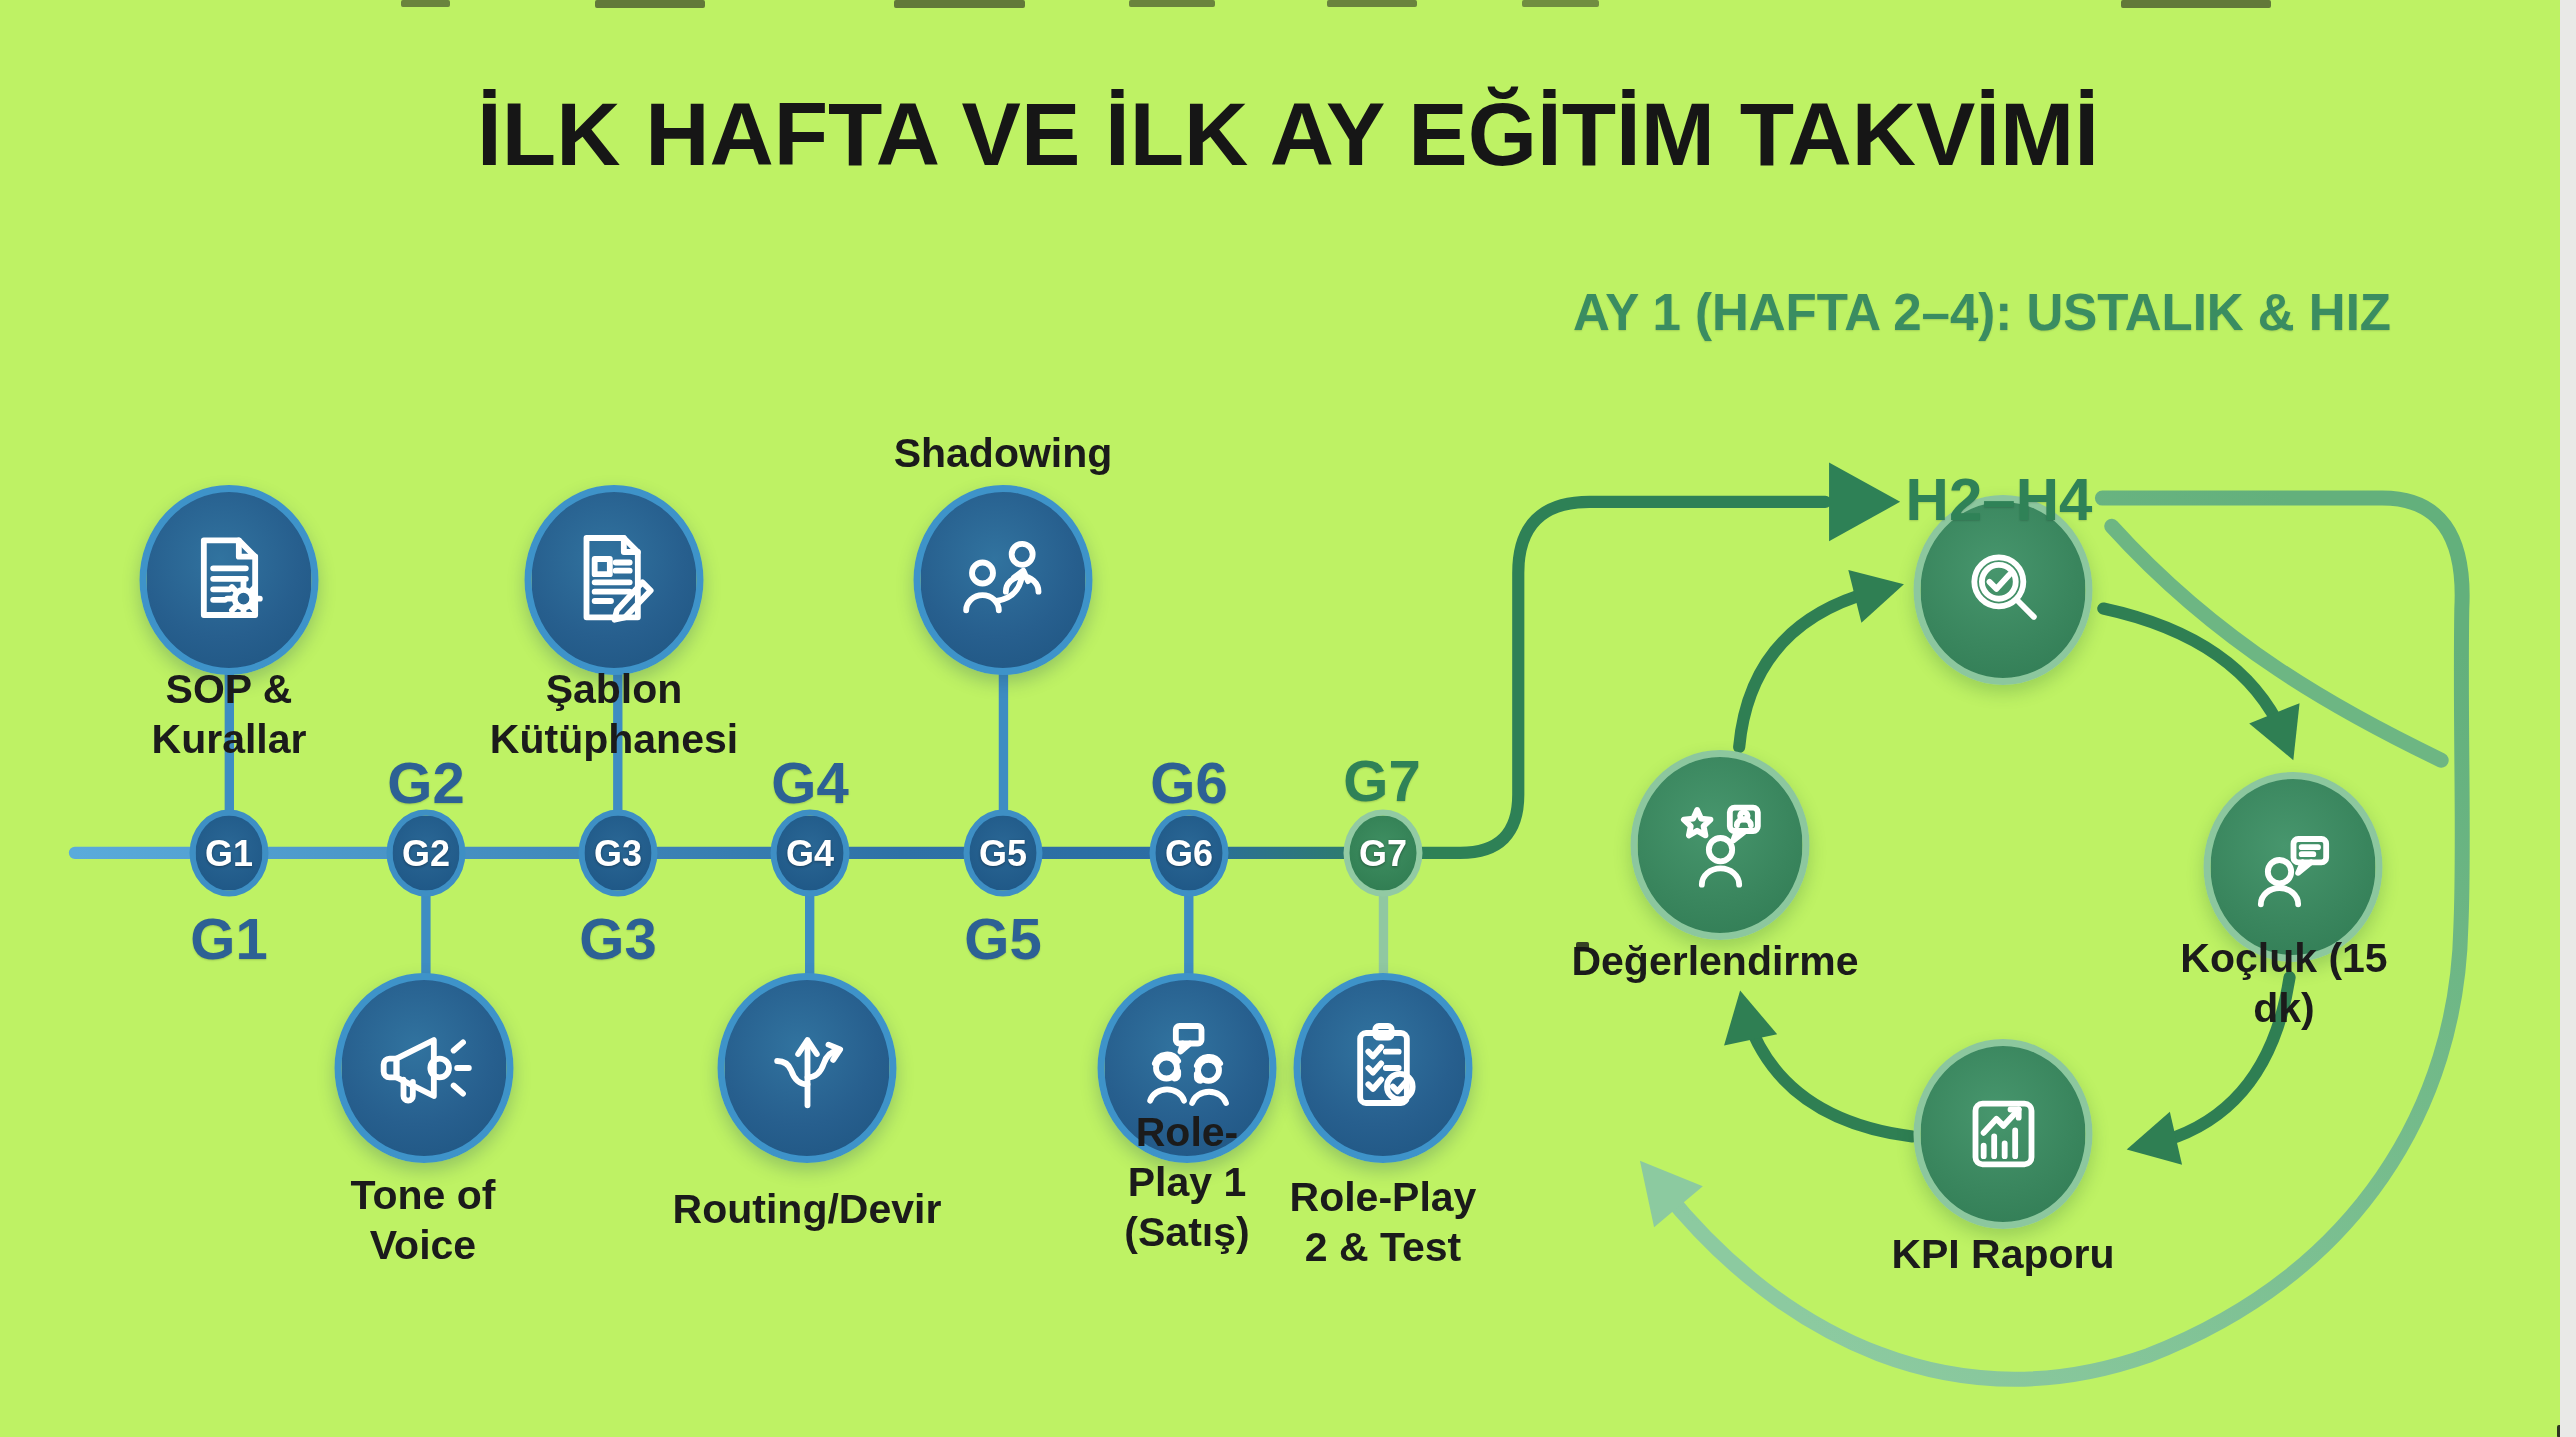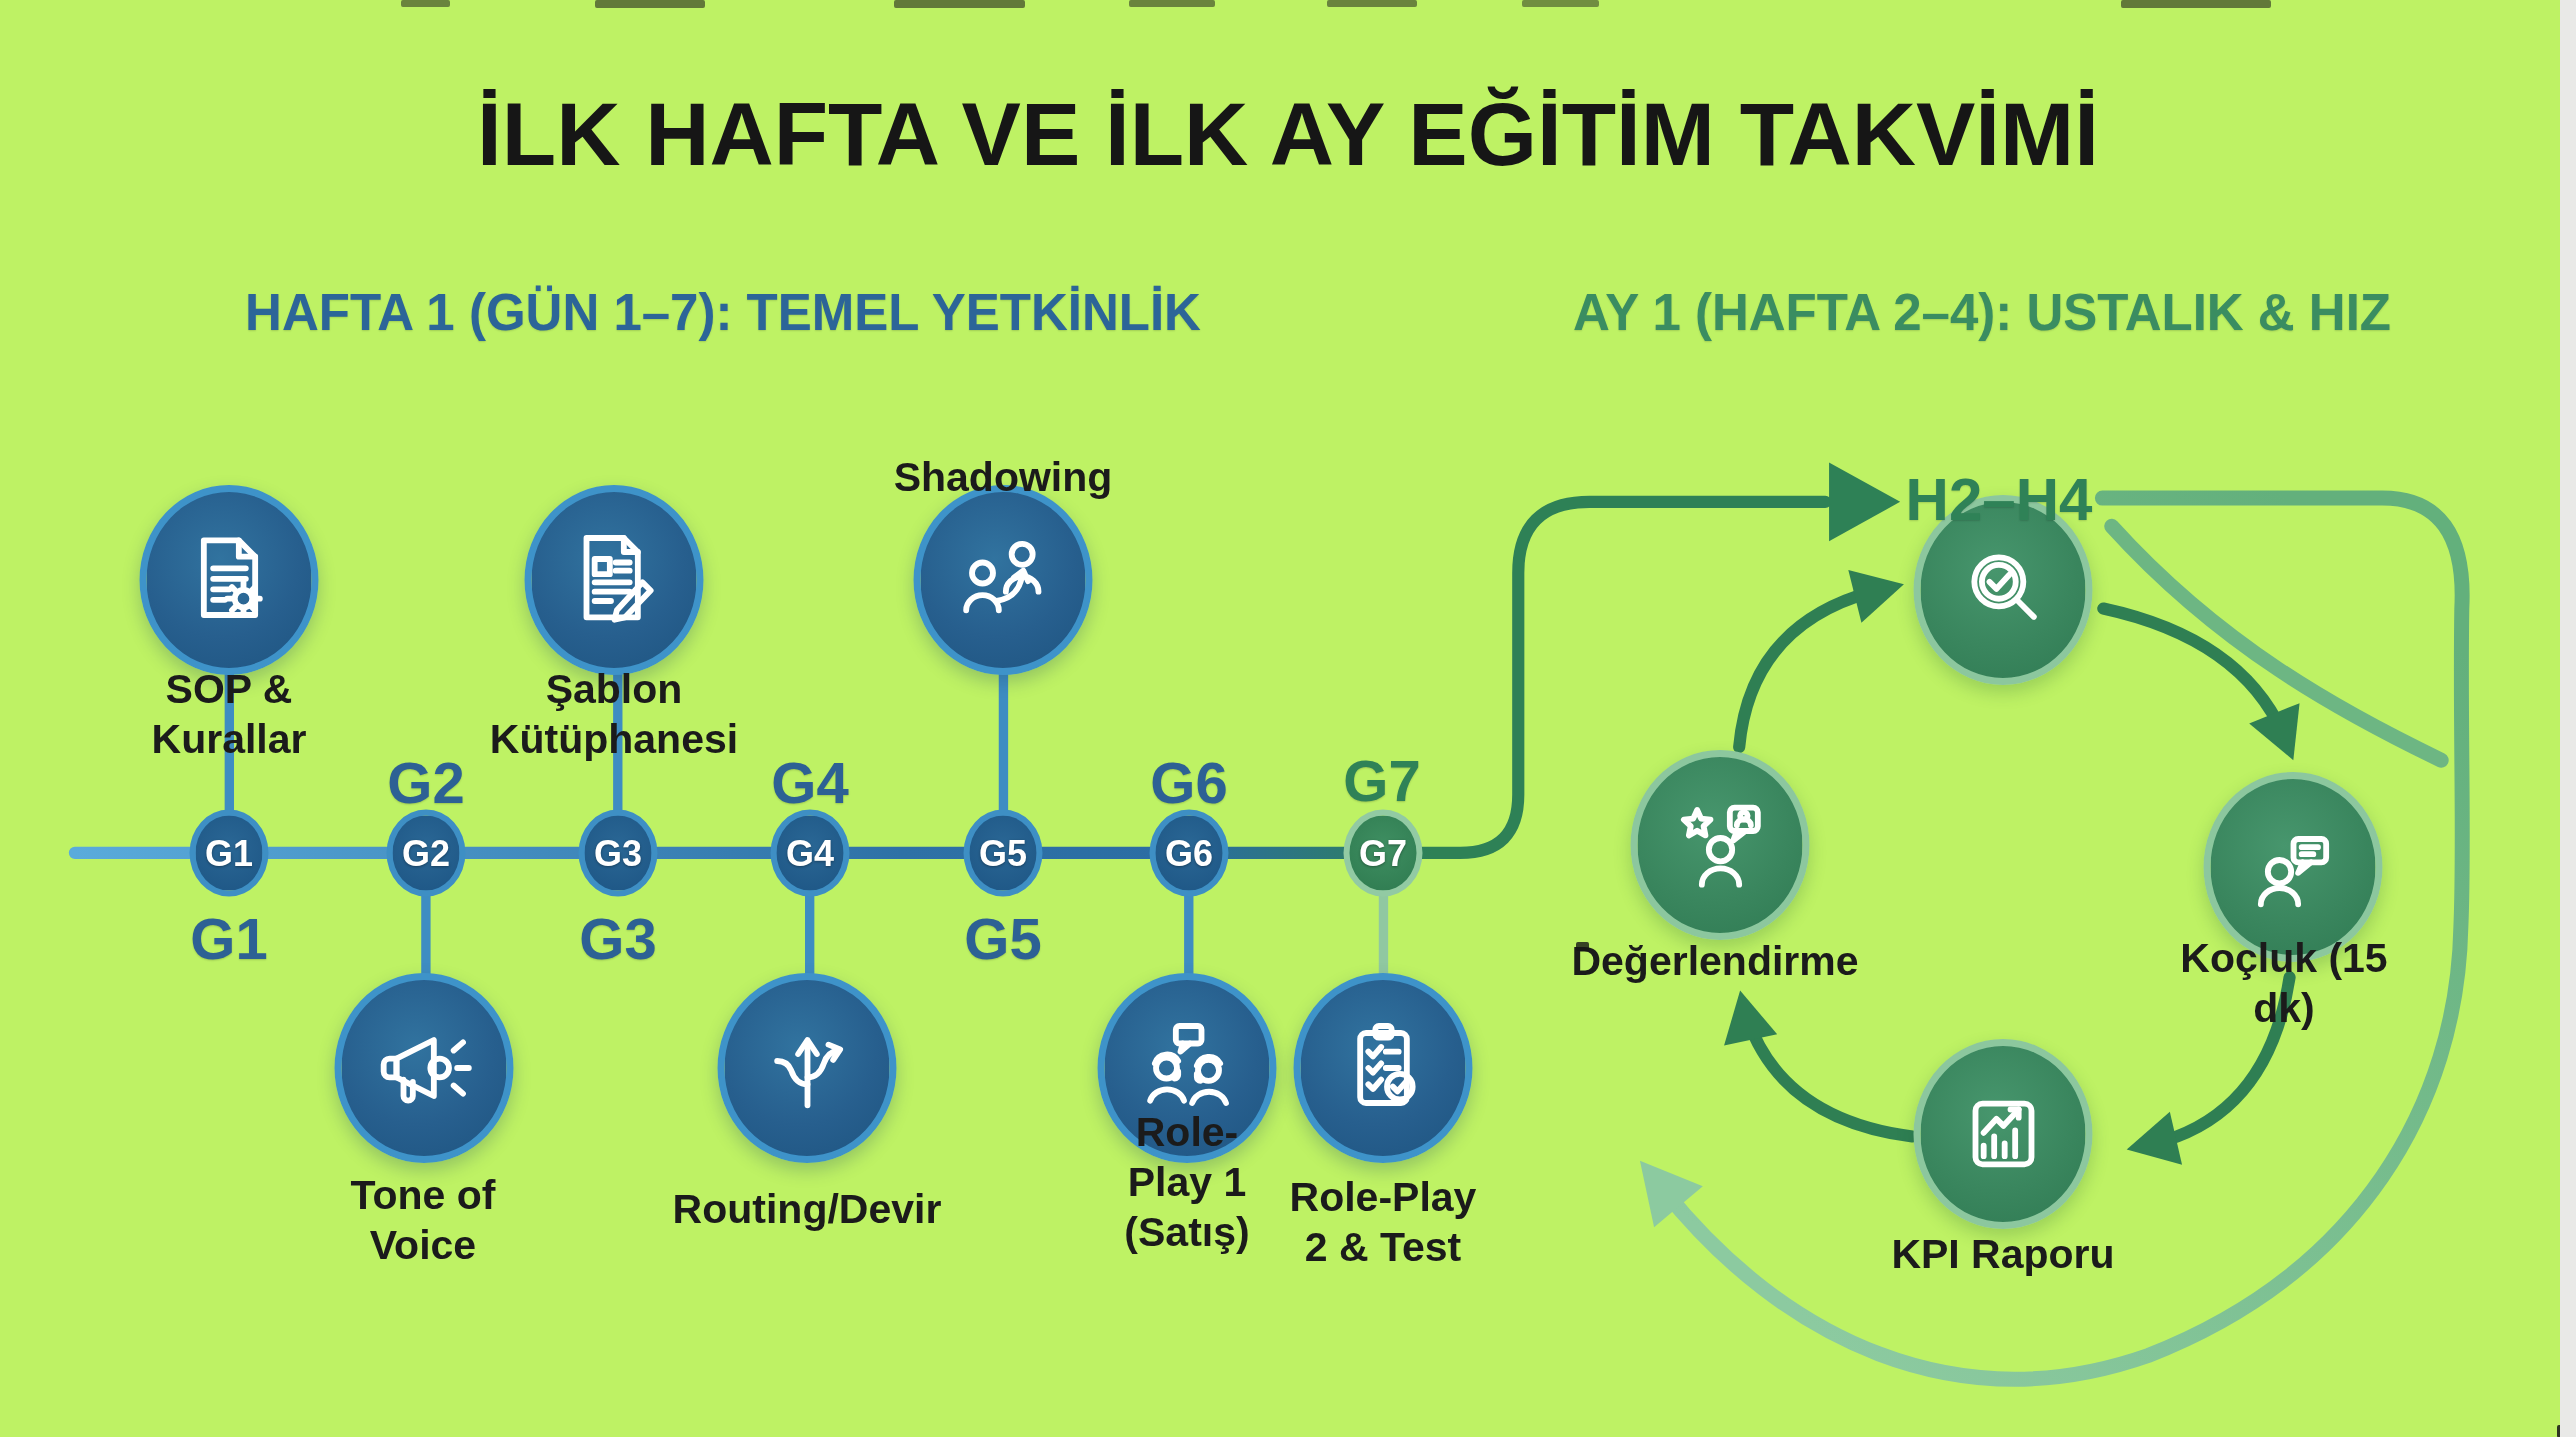--- a/index.html
+++ b/index.html
@@ -79,21 +79,20 @@
     </g>
     <g fill="#2f7f53">
       <path d="M0 0 L-54 -29 L-54 29 Z" transform="translate(2034,624) rotate(-14)"></path>
       <path d="M0 0 L-54 -29 L-54 29 Z" transform="translate(2450,812) rotate(68)"></path>
       <path d="M0 0 L-54 -29 L-54 29 Z" transform="translate(2272,1228) rotate(167)"></path>
       <path d="M0 0 L-54 -29 L-54 29 Z" transform="translate(1859,1058) rotate(-102)"></path>
     </g>
   </svg>
 
   <div class="abs title" style="left:1288px;top:134px;">İLK HAFTA VE İLK AY EĞİTİM TAKVİMİ</div>
-  <div class="abs section-h blue" style="left:723px;top:312px;">HAFTA 1 (GÜN 1–7): TEMEL YETKİNLİK</div>
   <div class="abs section-h green" style="left:1982px;top:312px;">AY 1 (HAFTA 2–4): USTALIK &amp; HIZ</div>
 
   <div class="tcircle blue" style="left:229px;top:580px;">
     <svg class="icon" viewBox="0 0 96 96">
       <path d="M26 14 H56 L70 28 V78 H26 Z"></path>
         <path d="M56 14 V28 H70"></path>
       <path d="M34 38 H62 M34 47 H62 M34 56 H48 M34 65 H44"></path>
       <circle cx="60" cy="64" r="7.5"></circle>
       <path d="M60 50 V55 M60 73 V78 M46 64 H51 M69 64 H74 M50.1 54.1 l3.5 3.5 M66.4 70.4 l3.5 3.5 M69.9 54.1 l-3.5 3.5 M53.6 70.4 l-3.5 3.5"></path>
     </svg>
@@ -226,21 +225,21 @@
   <div class="abs g-label" style="left:1189px;top:782px;">G6</div>
   <div class="abs g-label green" style="left:1382px;top:780px;">G7</div>
 
   <div class="abs topic-label" style="left:229px;top:714px;">SOP &amp;
 Kurallar</div>
   <div class="abs topic-label" style="left:423px;top:1220px;">Tone of
 Voice</div>
   <div class="abs topic-label" style="left:614px;top:714px;">Şablon
 Kütüphanesi</div>
   <div class="abs topic-label" style="left:807px;top:1209px;">Routing/Devir</div>
-  <div class="abs topic-label" style="left:1003px;top:453px;margin-top:24px;">Shadowing</div>
+  <div class="abs topic-label" style="left:1003px;top:453px;">Shadowing</div>
   <div class="abs topic-label" style="left:1187px;top:1182px;">Role-
 Play 1
 (Satış)</div>
   <div class="abs topic-label" style="left:1383px;top:1222px;">Role-Play
 2 &amp; Test</div>
 
   <div class="abs h2h4" style="left:1999px;top:499px;">H2–H4</div>
   <div class="abs topic-label" style="left:2284px;top:983px;">Koçluk (15 dk)</div>
   <div class="abs topic-label" style="left:2003px;top:1254px;">KPI Raporu</div>
   <div class="abs topic-label" style="left:1715px;top:961px;">Değerlendirme</div>

